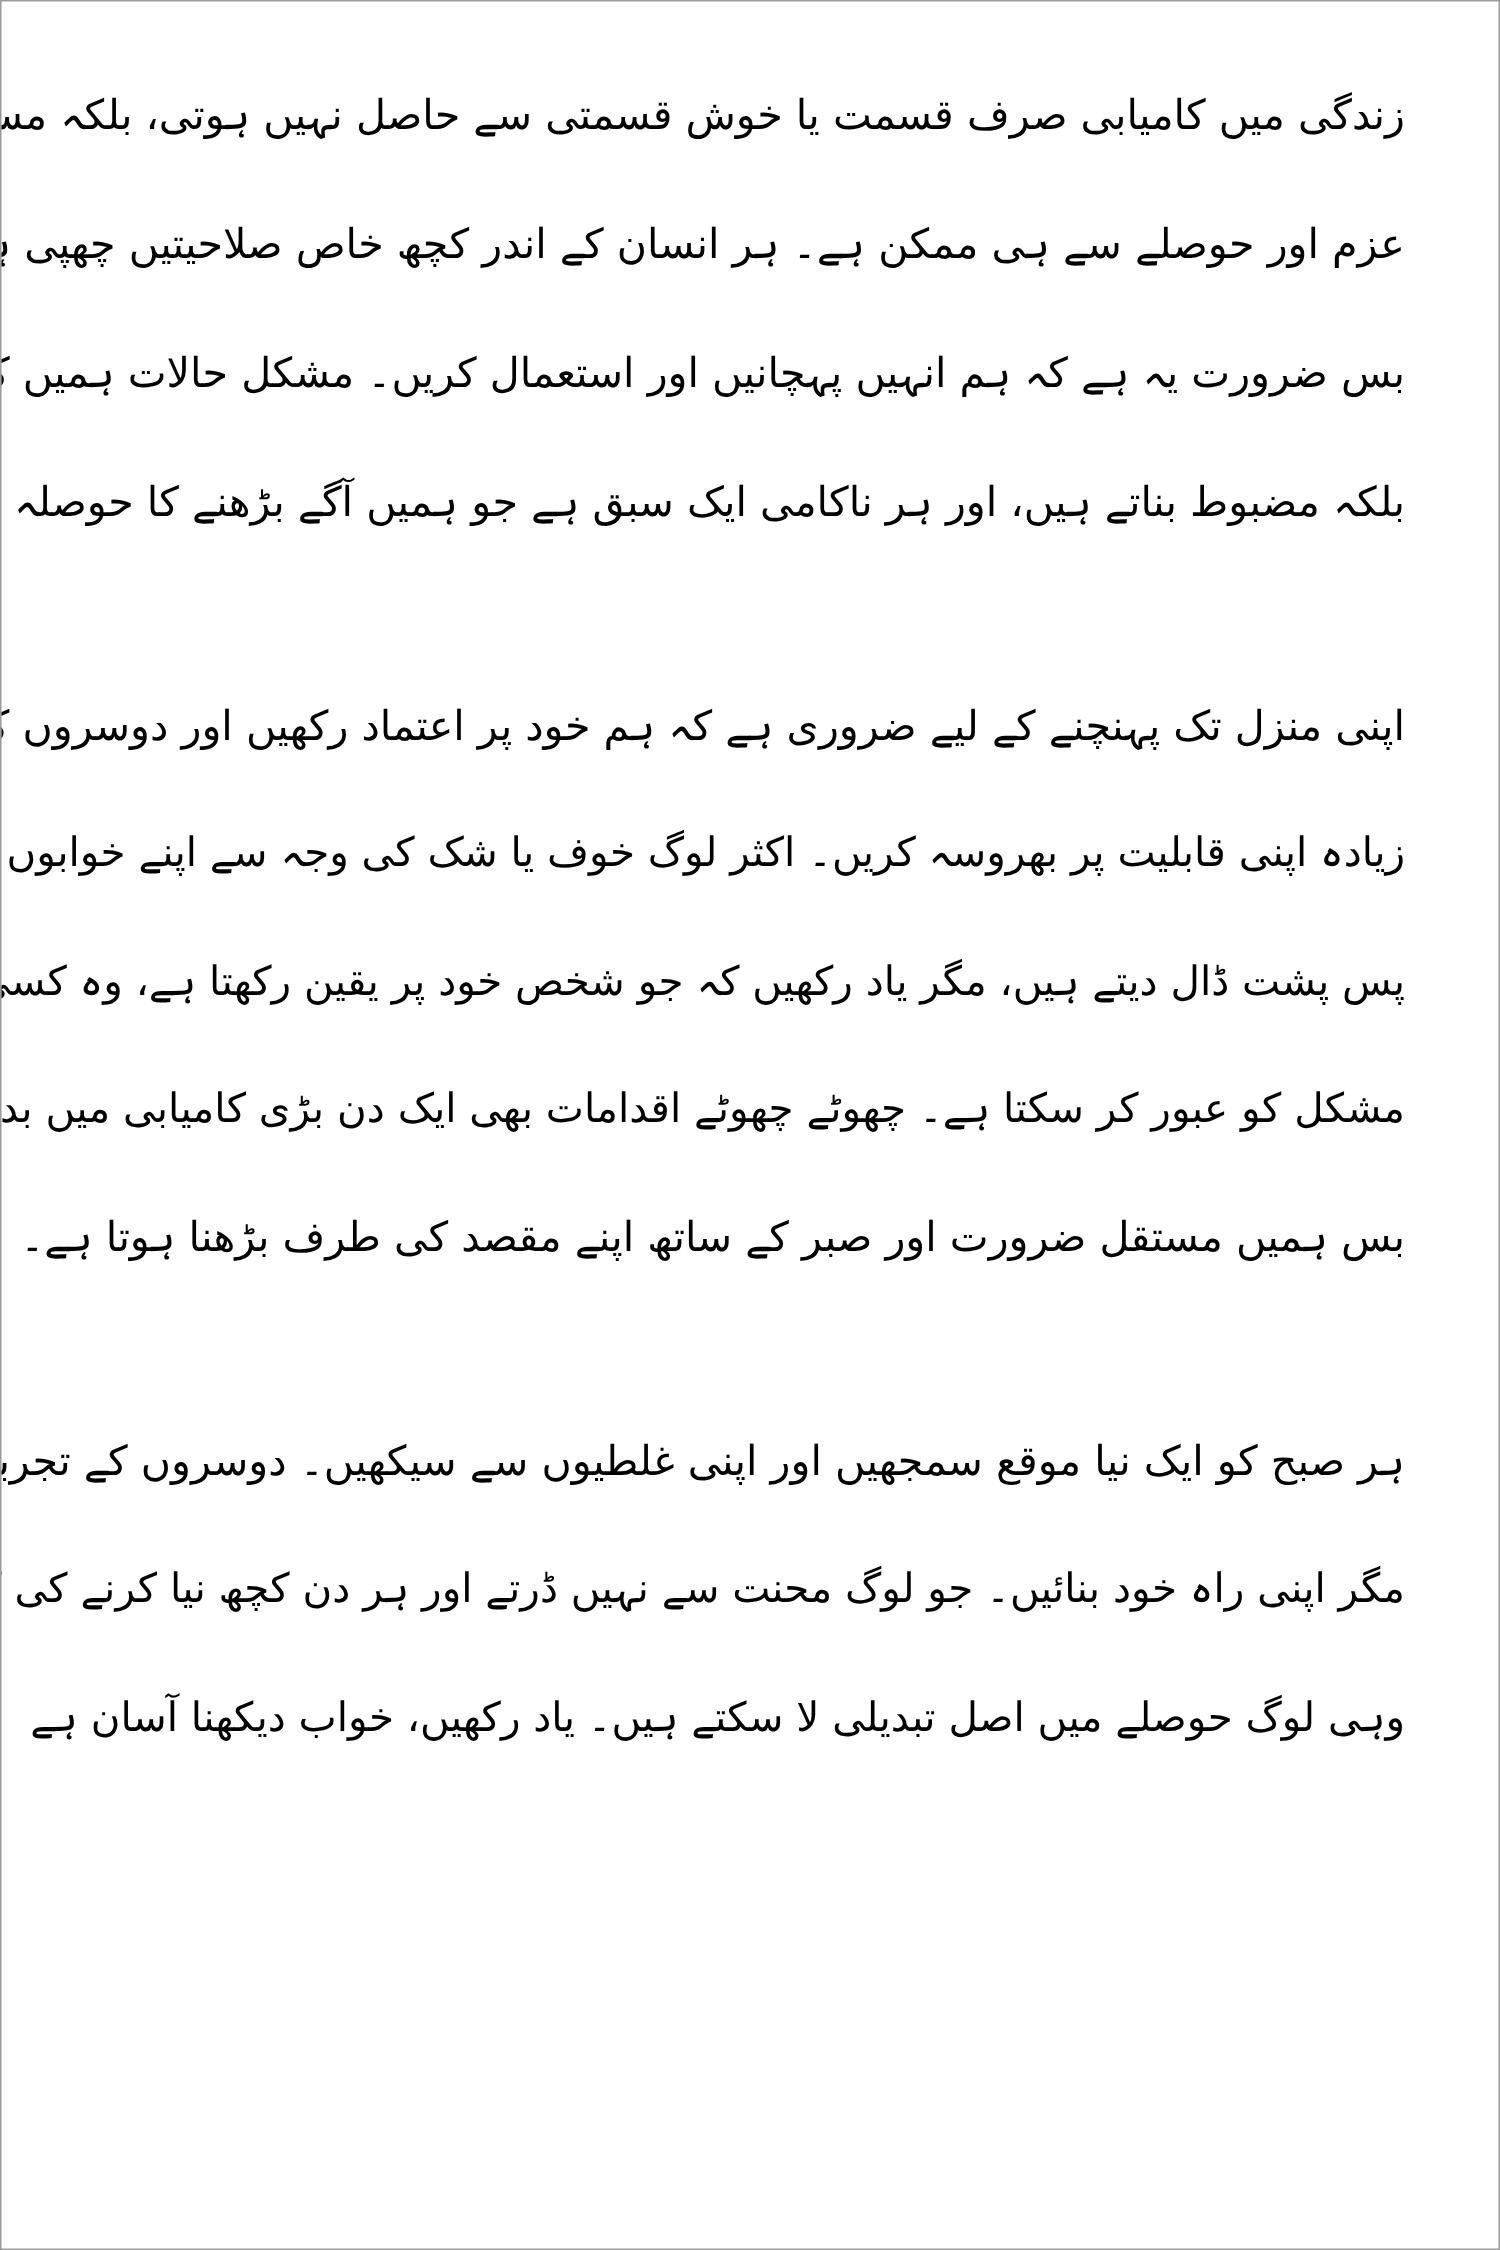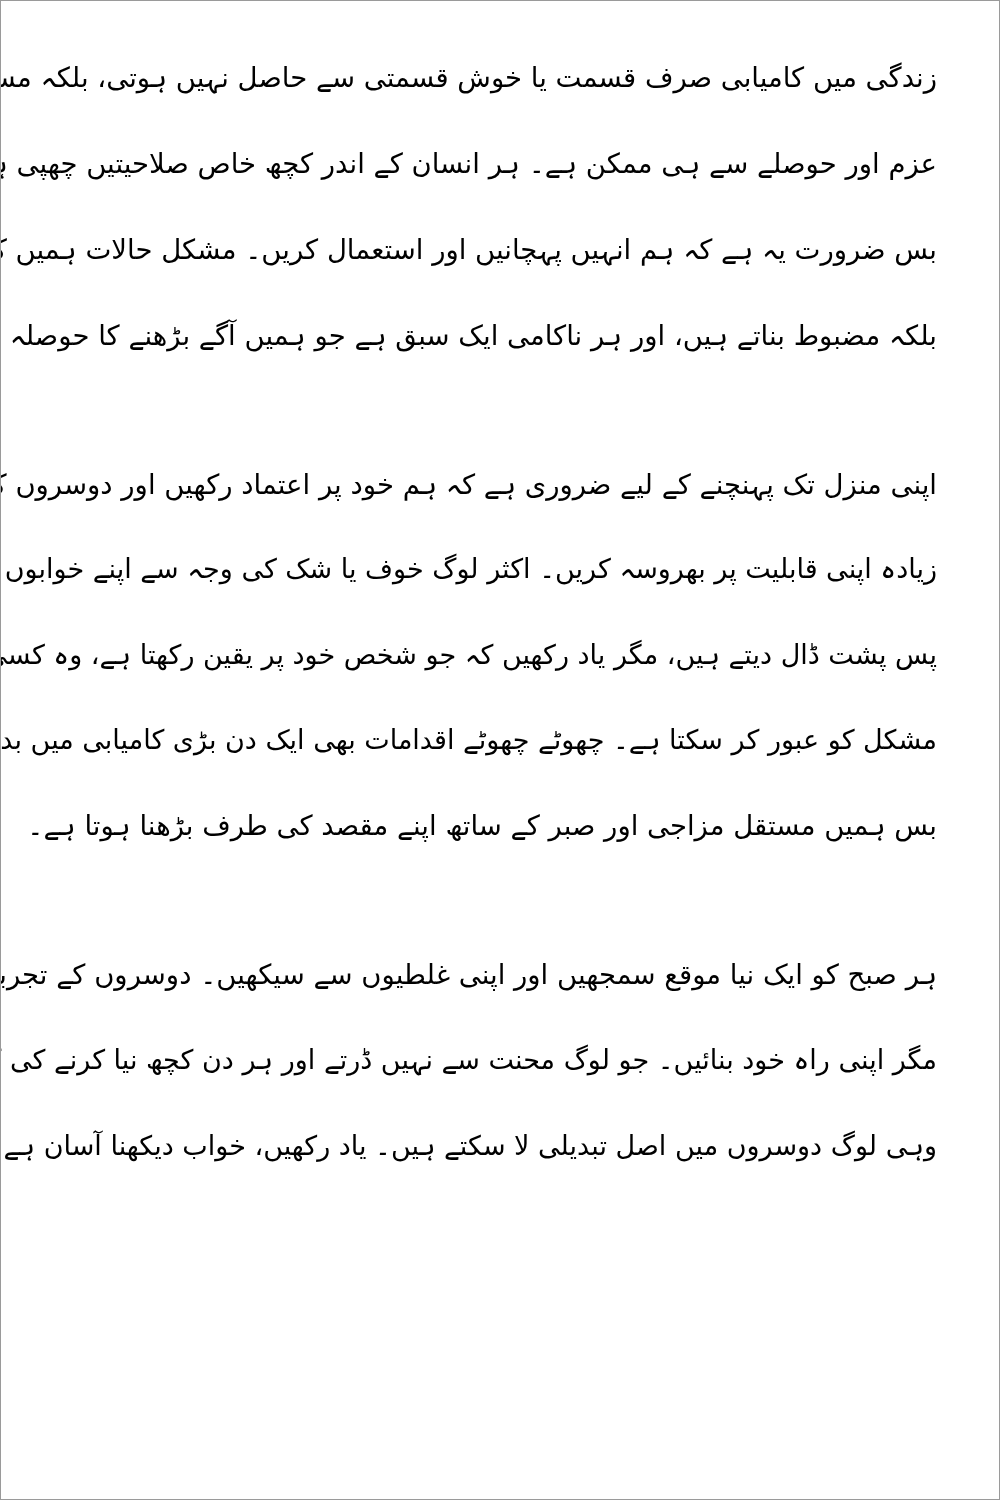--- a/index.html
+++ b/index.html
@@ -92,23 +92,23 @@
       <div class="text-line l-1 align-justify">عزم اور حوصلے سے ہی ممکن ہے۔ ہر انسان کے اندر کچھ خاص صلاحیتیں چھپی ہوتی ہیں،</div>
       <div class="text-line l-2 align-justify">بس ضرورت یہ ہے کہ ہم انہیں پہچانیں اور استعمال کریں۔ مشکل حالات ہمیں کمزور نہیں کرتے</div>
       <div class="text-line l-3 align-center">بلکہ مضبوط بناتے ہیں، اور ہر ناکامی ایک سبق ہے جو ہمیں آگے بڑھنے کا حوصلہ دیتا ہے۔</div>
     </div>
 
     <div class="paragraph p-2">
       <div class="text-line l-0 align-justify">اپنی منزل تک پہنچنے کے لیے ضروری ہے کہ ہم خود پر اعتماد رکھیں اور دوسروں کی رائے سے</div>
       <div class="text-line l-1 align-justify">زیادہ اپنی قابلیت پر بھروسہ کریں۔ اکثر لوگ خوف یا شک کی وجہ سے اپنے خوابوں کو</div>
       <div class="text-line l-2 align-center">پس پشت ڈال دیتے ہیں، مگر یاد رکھیں کہ جو شخص خود پر یقین رکھتا ہے، وہ کسی بھی</div>
       <div class="text-line l-3 align-justify">مشکل کو عبور کر سکتا ہے۔ چھوٹے چھوٹے اقدامات بھی ایک دن بڑی کامیابی میں بدل سکتے ہیں،</div>
-      <div class="text-line l-4 align-justify">بس ہمیں مستقل مزاجی اور صبر کے ساتھ اپنے مقصد کی طرف بڑھنا ہوتا ہے۔</div>
+      <div class="text-line l-4 align-justify">بس ہمیں مستقل ضرورت اور صبر کے ساتھ اپنے مقصد کی طرف بڑھنا ہوتا ہے۔</div>
     </div>
 
     <div class="paragraph p-3">
       <div class="text-line l-0 align-justify">ہر صبح کو ایک نیا موقع سمجھیں اور اپنی غلطیوں سے سیکھیں۔ دوسروں کے تجربات سے استفادہ کریں</div>
       <div class="text-line l-1 align-justify">مگر اپنی راہ خود بنائیں۔ جو لوگ محنت سے نہیں ڈرتے اور ہر دن کچھ نیا کرنے کی کوشش کرتے ہیں،</div>
-      <div class="text-line l-2 align-center">وہی لوگ دوسروں میں اصل تبدیلی لا سکتے ہیں۔ یاد رکھیں، خواب دیکھنا آسان ہے</div>
+      <div class="text-line l-2 align-center">وہی لوگ حوصلے میں اصل تبدیلی لا سکتے ہیں۔ یاد رکھیں، خواب دیکھنا آسان ہے</div>
     </div>
 
   </div>
 </div>
 
 </body></html>

